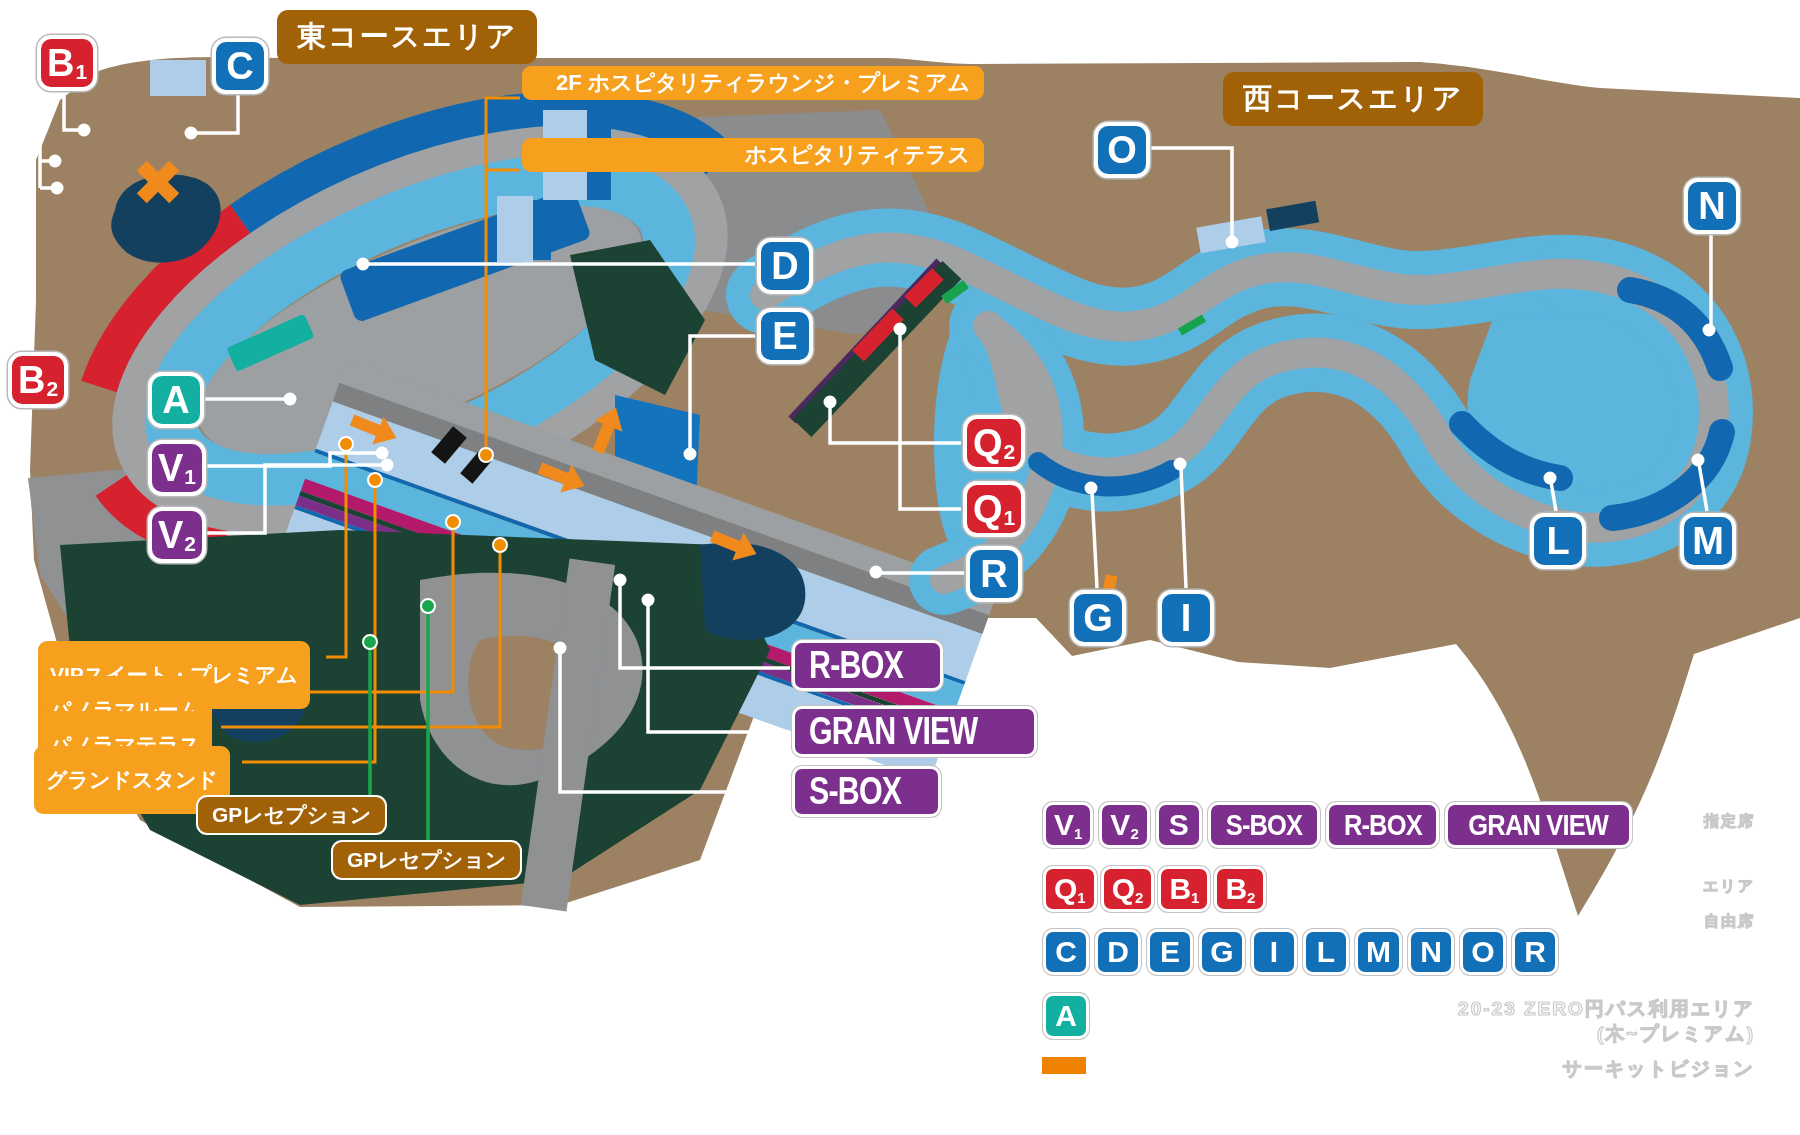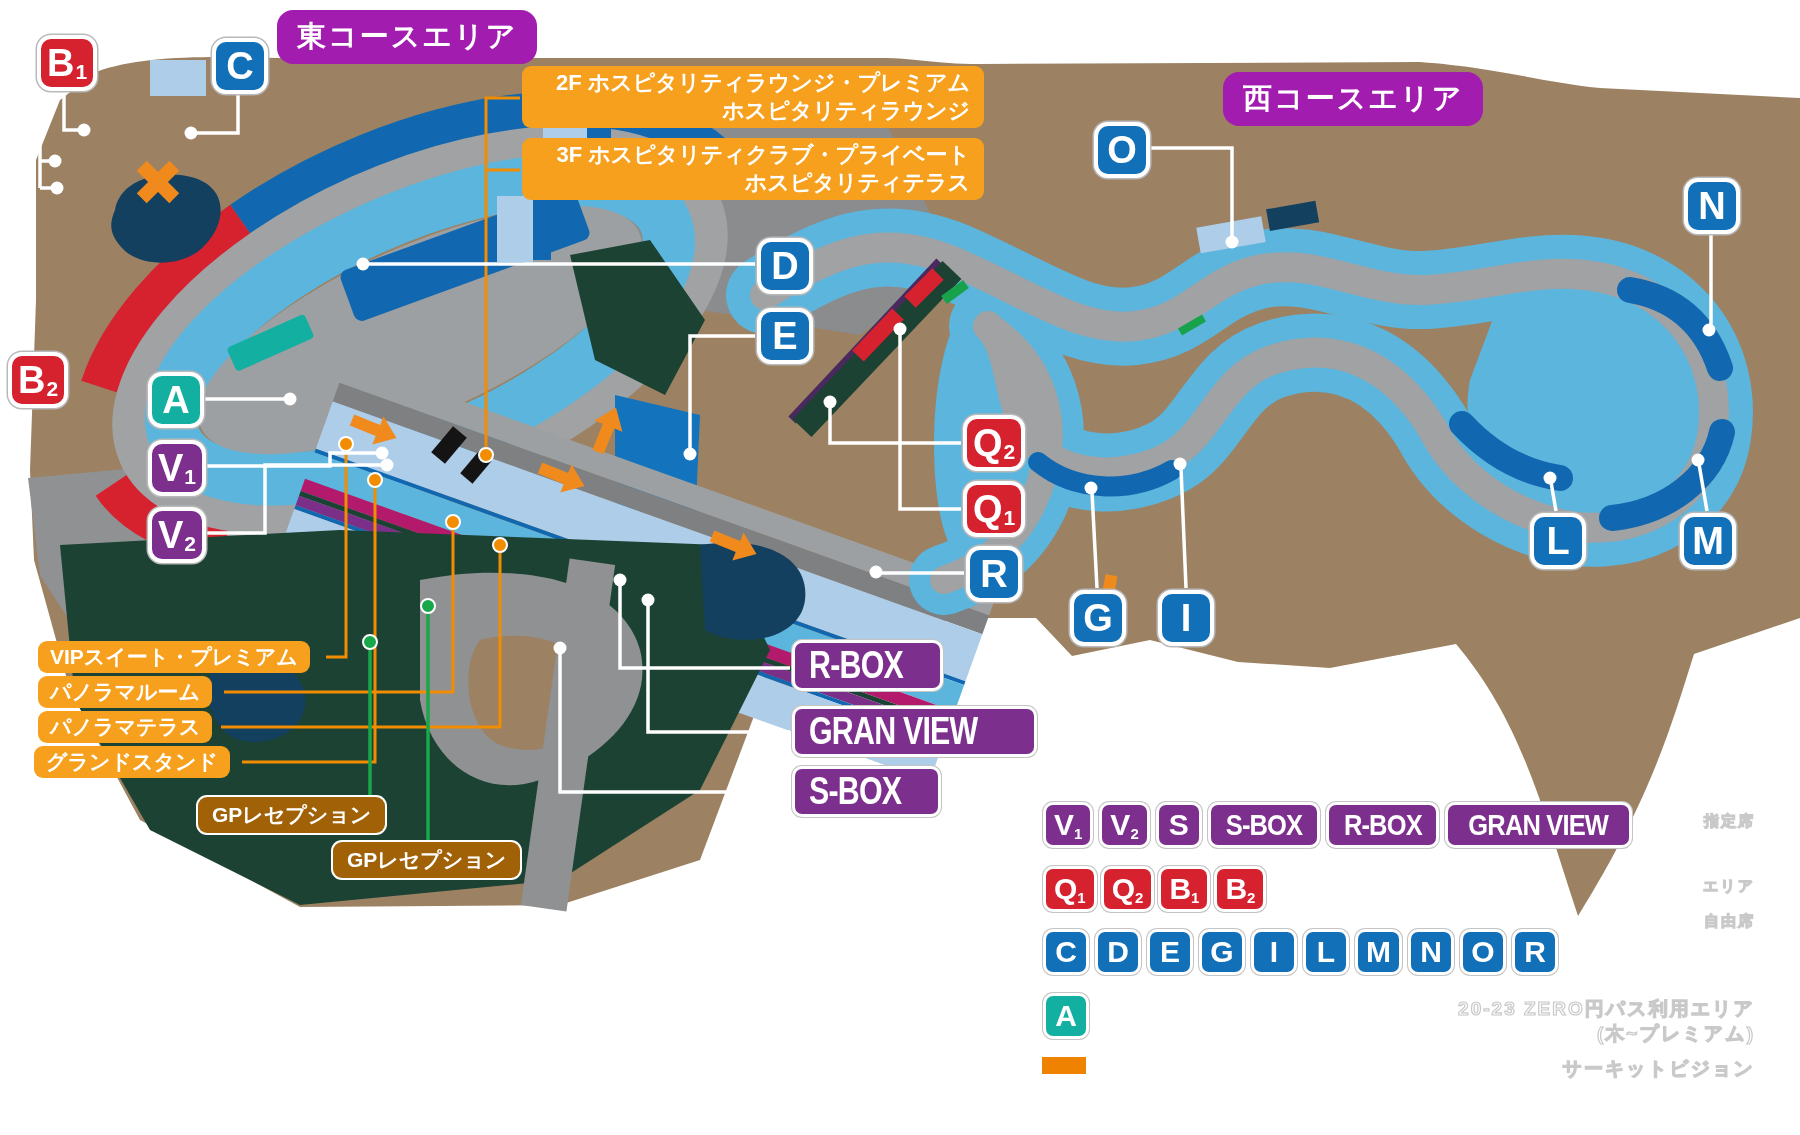--- a/index.html
+++ b/index.html
@@ -15,24 +15,24 @@
   .badge.red{background:#D6212F;} .badge.blue{background:#1170B8;}
   .badge.purple{background:#7D2F8E;} .badge.teal{background:#13AFA1;}
 
   .badge.sm{height:46px;min-width:46px;border:3px solid #fff;border-radius:10px;
             font-size:30px;padding:0 8px;position:static;box-shadow:0 0 0 1px #c4c4c4;}
   .badge.sm sub{font-size:15px;margin:0 0 4px 0;}
   .badge.sm .cond{transform:scaleX(.85);transform-origin:center;letter-spacing:-1px;white-space:nowrap;}
   .legend-row{position:absolute;display:flex;gap:6px;}
 
   
-  .gray-label{position:absolute;background:#a21caf;color:#fff;font-weight:bold;font-size:29px;
-              letter-spacing:2px;padding:7px 20px;border-radius:16px;white-space:nowrap;}
+  .gray-label{position:absolute;background:#a16207;color:#fff;font-weight:bold;font-size:29px;
+              letter-spacing:2px;padding:7px 20px;border-radius:11px;white-space:nowrap;}
   .orange-label{position:absolute;background:#F6A01E;color:#fff;font-weight:bold;font-size:21px;
-                padding:2px 12px;border-radius:9px;white-space:nowrap;}
+                padding:20px 12px;border-radius:9px;white-space:nowrap;}
   .orange-label.two{font-size:22px;text-align:right;line-height:28px;padding:3px 14px;}
   .green-label{position:absolute;background:#a16207;color:#fff;font-weight:bold;font-size:21px;
                padding:4px 14px;border-radius:9px;white-space:nowrap;box-shadow:0 0 0 2px #fff;}
   .purple-label{position:absolute;background:#7D2F8E;color:#fff;font-weight:bold;font-size:38px;
                 padding:1px 14px;border-radius:10px;border:3px solid #fff;box-shadow:0 0 0 1px #c4c4c4;
                 white-space:nowrap;}
   .purple-label .cond{display:inline-block;transform:scaleX(.8);transform-origin:left;letter-spacing:-1px;}
 
   
   .cap{position:absolute;right:45px;text-align:right;color:#fff;font-weight:bold;font-size:15px;
@@ -230,24 +230,22 @@
         <circle cx="648" cy="600" r="6.5"></circle>
         <circle cx="560" cy="648" r="6.5"></circle>
     </g>
   </svg>
 
   <div class="gray-label" style="left:277px;top:10px">東コースエリア</div>
   <div class="gray-label" style="left:1223px;top:72px">西コースエリア</div>
 
   <div class="orange-label two" style="left:522px;top:66px;width:434px">
     <div>2F ホスピタリティラウンジ・プレミアム</div>
-    <div>ホスピタリティラウンジ</div>
   </div>
   <div class="orange-label two" style="left:522px;top:138px;width:434px">
-    <div>3F ホスピタリティクラブ・プライベート</div>
     <div>ホスピタリティテラス</div>
   </div>
 
   <div class="orange-label" style="left:38px;top:641px">VIPスイート・プレミアム</div>
   <div class="orange-label" style="left:38px;top:676px">パノラマルーム</div>
   <div class="orange-label" style="left:38px;top:711px">パノラマテラス</div>
   <div class="orange-label" style="left:34px;top:746px">グランドスタンド</div>
 
   <div class="green-label" style="left:198px;top:797px">GPレセプション</div>
   <div class="green-label" style="left:333px;top:842px">GPレセプション</div>

